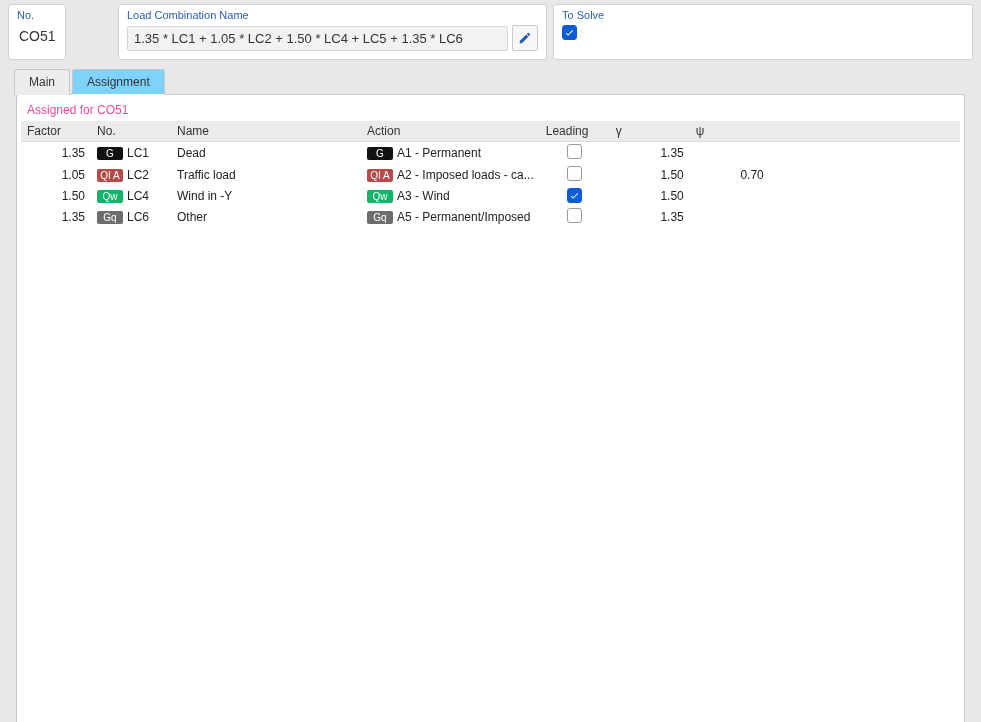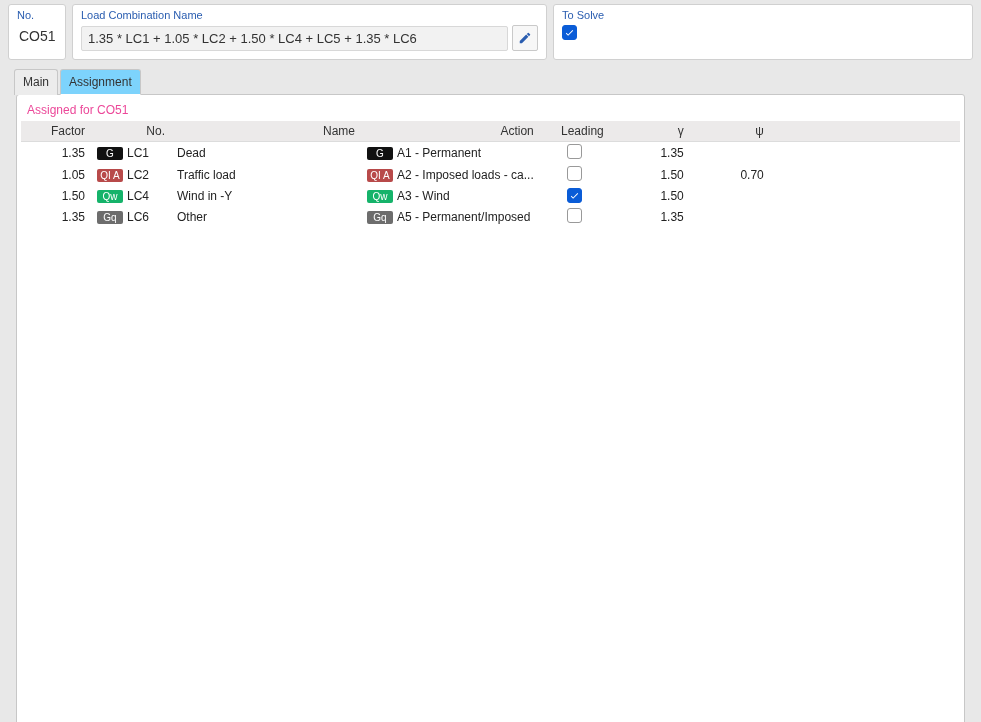--- a/index.html
+++ b/index.html
@@ -23,21 +23,21 @@
     border: 1px solid #d0d0d0;
     border-radius: 3px;
     padding: 4px 8px 8px 8px;
   }
   .panel-label {
     color: #2a5db0;
     font-size: 11px;
     margin-bottom: 4px;
   }
   .no-panel { width: 58px; }
-  .name-panel { flex: 1; }
+  .name-panel { flex: 1; margin-left: 46px; }
   .solve-panel { width: 420px; }
   .field-value {
     color: #333;
     font-size: 14px;
     padding: 3px 2px;
   }
   .name-input-wrap {
     display: flex;
     align-items: flex-end;
     gap: 4px;
@@ -83,21 +83,21 @@
     padding: 0 8px;
   }
   .tabs {
     display: flex;
     position: relative;
     top: 1px;
     z-index: 2;
     padding-left: 6px;
   }
   .tab {
-    padding: 5px 8px;
+    padding: 5px 14px;
     border: 1px solid #c7c7c7;
     background: #ececec;
     border-bottom: none;
     border-radius: 3px 3px 0 0;
     margin-right: 2px;
     cursor: pointer;
     font-size: 12px;
     color: #333;
   }
   .tab.active {
@@ -123,21 +123,21 @@
     width: 100%;
     border-collapse: collapse;
     font-size: 12px;
   }
   table.grid th {
     background: #eceaea;
     font-weight: normal;
     color: #333;
     padding: 3px 6px;
     border-bottom: 1px solid #dcdcdc;
-    text-align: right;
+    text-align: left;
   }
   table.grid td {
     padding: 2px 6px;
     height: 18px;
     vertical-align: middle;
     white-space: nowrap;
     overflow: hidden;
     text-overflow: ellipsis;
   }
   .col-factor { width: 70px; text-align: right; }

